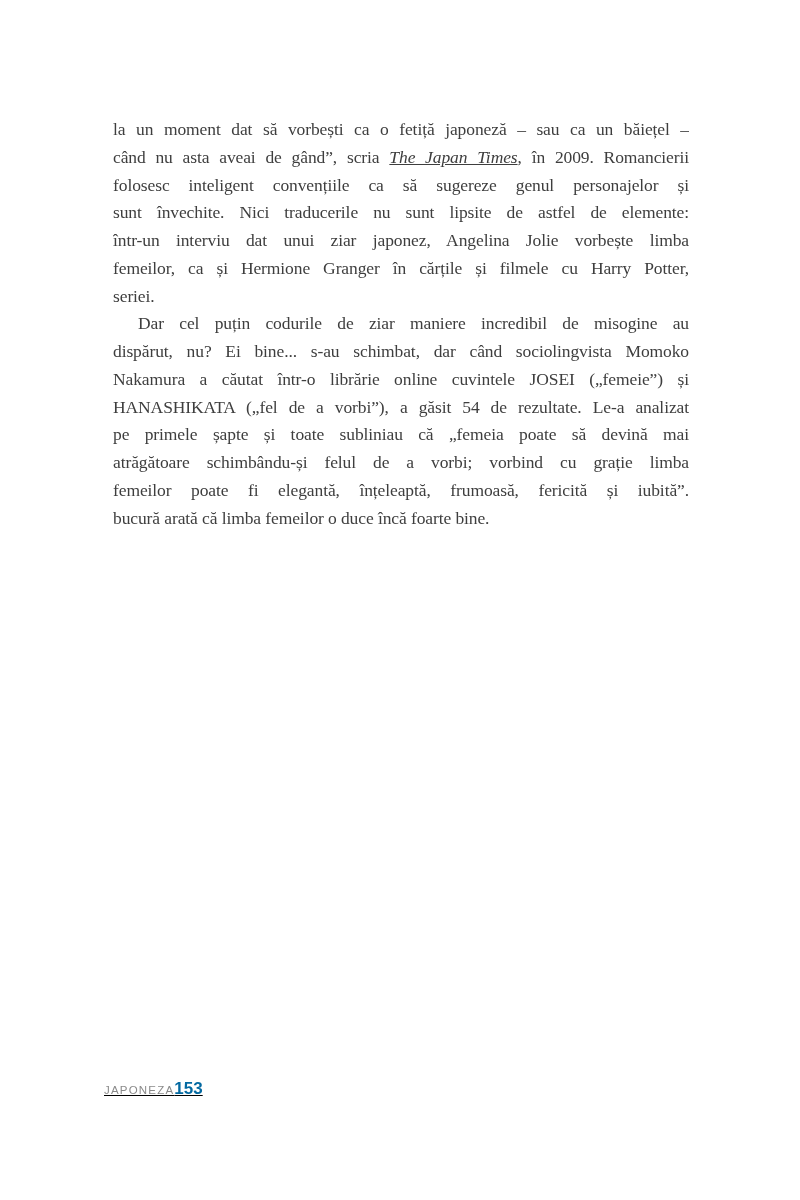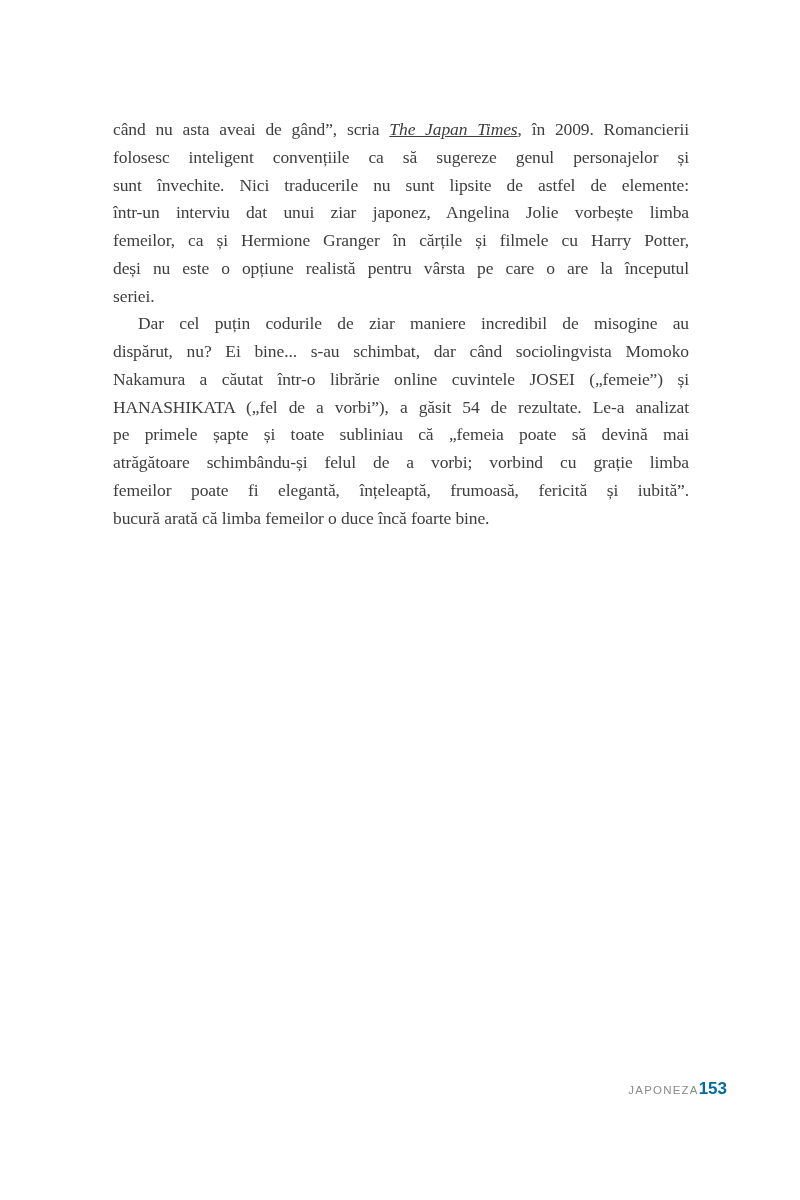--- a/index.html
+++ b/index.html
@@ -45,26 +45,27 @@
   }
   .line.first-indent {
     text-indent: 25px;
   }
   .line i {
     font-style: italic;
     text-decoration: underline;
   }
   .footer {
     position: absolute;
-    left: 129px;
+    left: 104px;
     top: 1079px;
     width: 598px; 
     display: flex;
-    justify-content: flex-end;
+    justify-content: flex-start;
     align-items: baseline;
+    text-decoration: underline;
   }
   .running-title {
     font-family: "Liberation Sans", sans-serif;
     font-size: 11.5px;
     letter-spacing: 1.2px;
     color: #8a8a8a;
     font-weight: 400;
   }
   .page-number {
     font-family: "Liberation Sans", sans-serif;
@@ -73,26 +74,26 @@
     color: #0369a1;
   }
 </style>
 </head>
 <body>
 
 <div class="page">
 
   <div class="text-block">
       <div class="para">
+        <div class="line">la un moment dat să vorbești ca o fetiță japoneză – sau ca un băiețel –</div>
         <div class="line">când nu asta aveai de gând”, scria <i>The Japan Times</i>, în 2009. Romancierii</div>
         <div class="line">folosesc inteligent convențiile ca să sugereze genul personajelor și</div>
         <div class="line">sunt învechite. Nici traducerile nu sunt lipsite de astfel de elemente:</div>
         <div class="line">într-un interviu dat unui ziar japonez, Angelina Jolie vorbește limba</div>
         <div class="line">femeilor, ca și Hermione Granger în cărțile și filmele cu Harry Potter,</div>
-        <div class="line">deși nu este o opțiune realistă pentru vârsta pe care o are la începutul</div>
         <div class="line last-line">seriei.</div>
       </div>
       <div class="para">
         <div class="line first-indent">Dar cel puțin codurile de ziar maniere incredibil de misogine au</div>
         <div class="line">dispărut, nu? Ei bine... s-au schimbat, dar când sociolingvista Momoko</div>
         <div class="line">Nakamura a căutat într-o librărie online cuvintele JOSEI („femeie”) și</div>
         <div class="line">HANASHIKATA („fel de a vorbi”), a găsit 54 de rezultate. Le-a analizat</div>
         <div class="line">pe primele șapte și toate subliniau că „femeia poate să devină mai</div>
         <div class="line">atrăgătoare schimbându-și felul de a vorbi; vorbind cu grație limba</div>
         <div class="line">femeilor poate fi elegantă, înțeleaptă, frumoasă, fericită și iubită”.</div>

